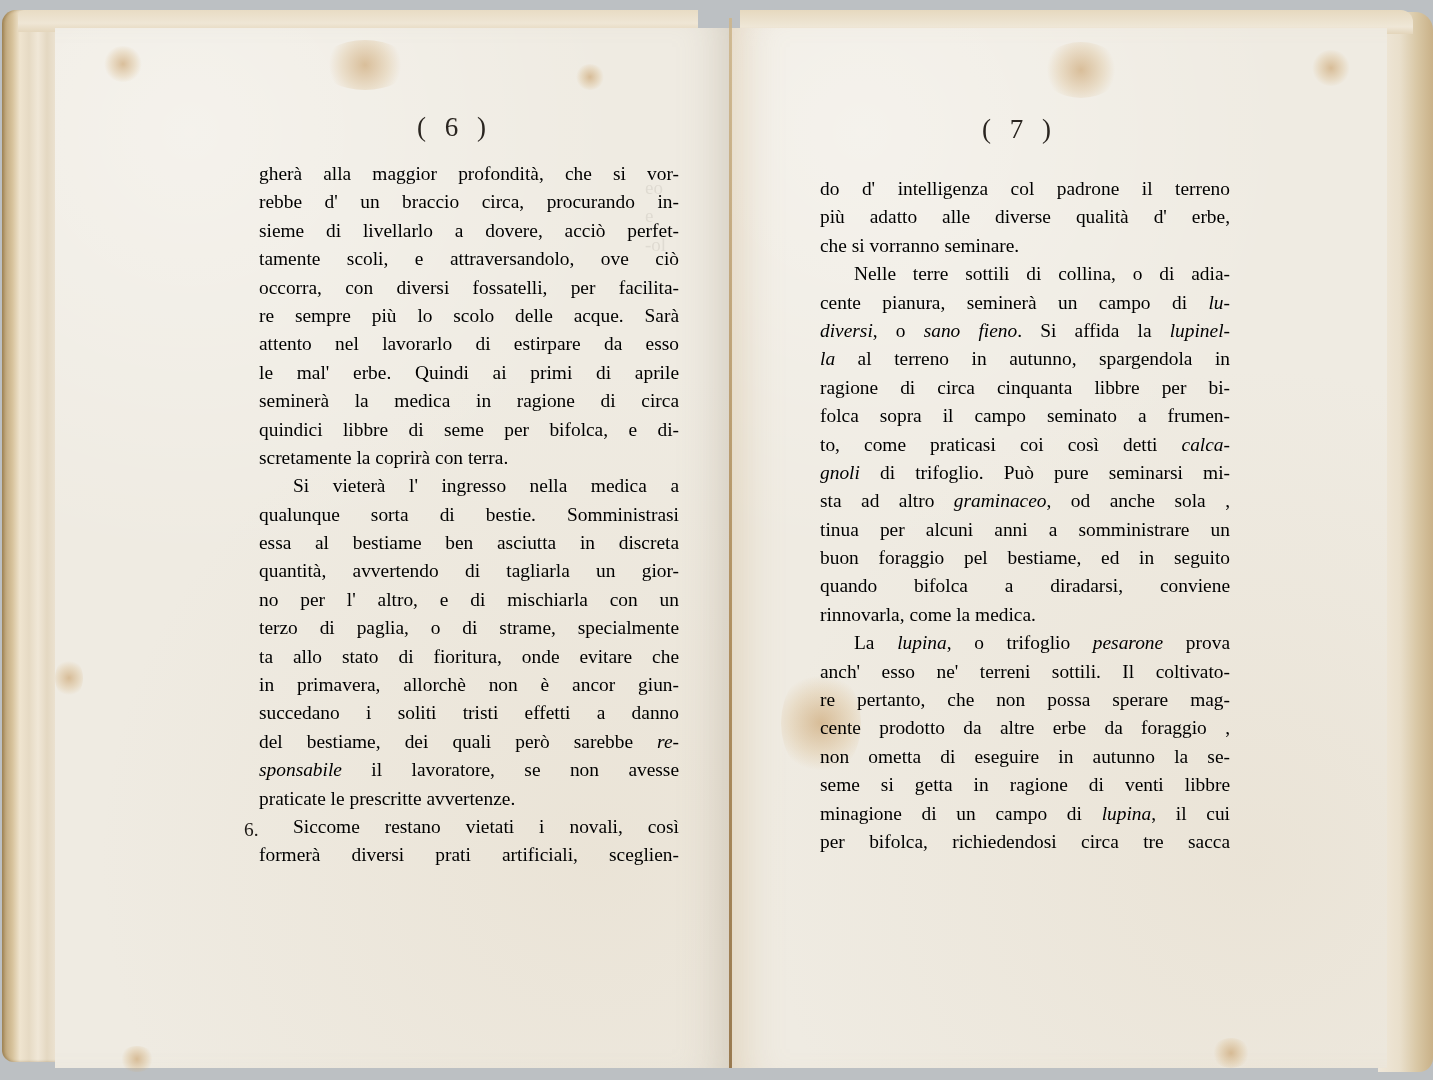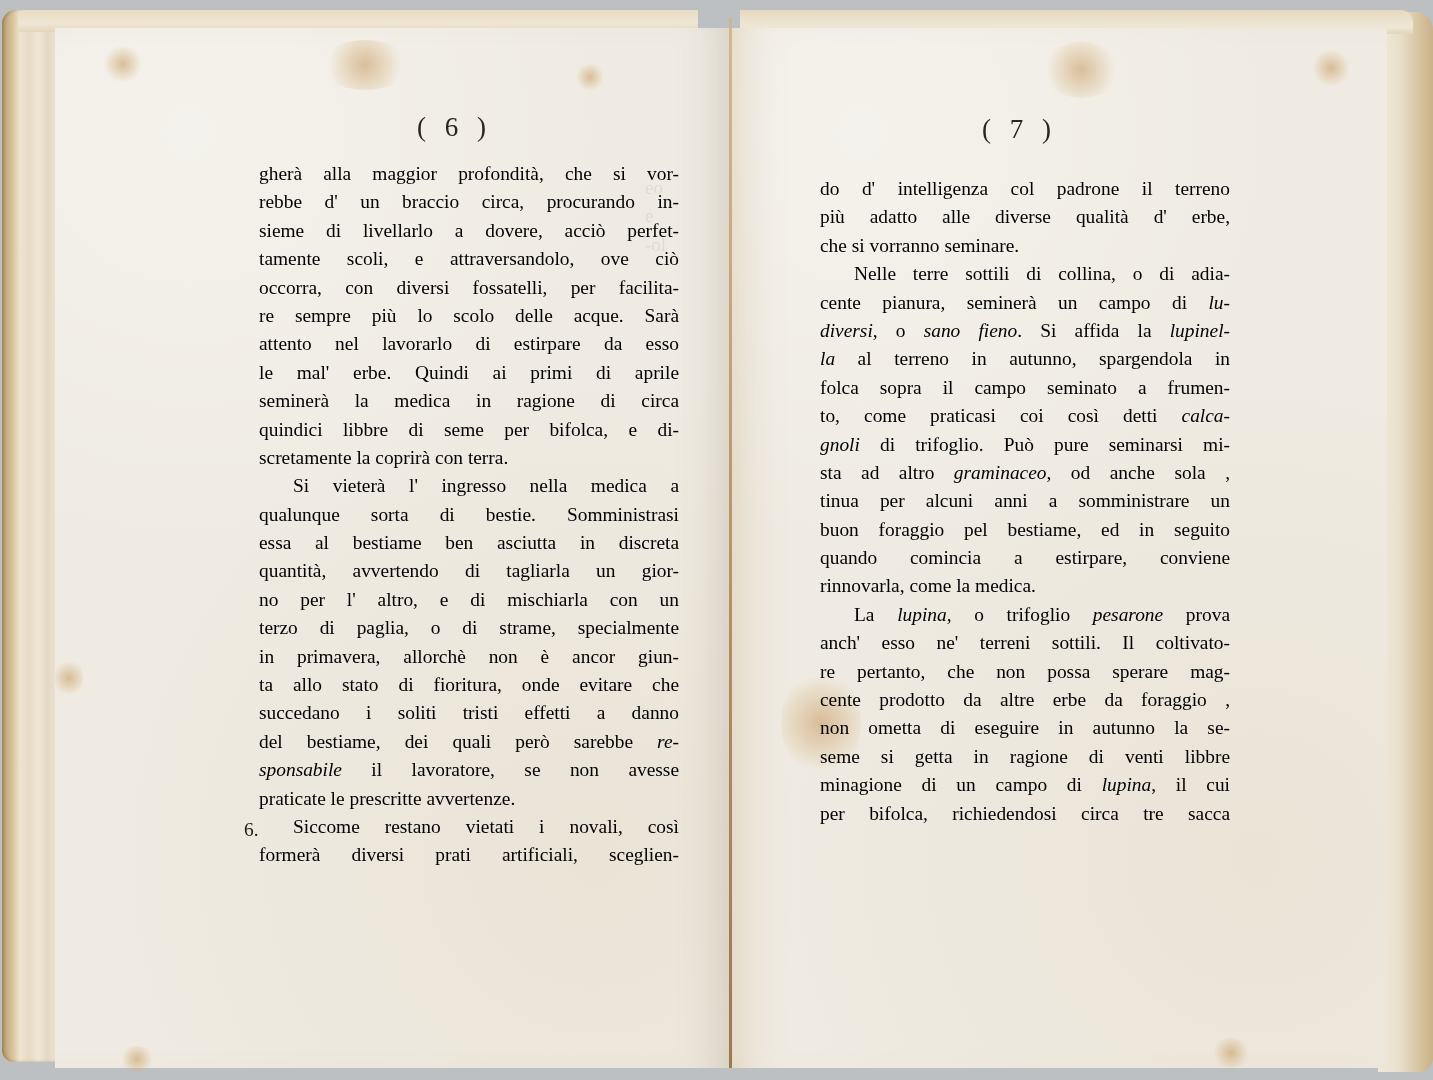--- a/index.html
+++ b/index.html
@@ -128,48 +128,49 @@
   <span class="line">le mal' erbe. Quindi ai primi di aprile</span>
   <span class="line">seminerà la medica in ragione di circa</span>
   <span class="line">quindici libbre di seme per bifolca, e di-</span>
   <span class="line last">scretamente la coprirà con terra.</span>
   <span class="line indent">Si vieterà l' ingresso nella medica a</span>
   <span class="line">qualunque sorta di bestie. Somministrasi</span>
   <span class="line">essa al bestiame ben asciutta in discreta</span>
   <span class="line">quantità, avvertendo di tagliarla un gior-</span>
   <span class="line">no per l' altro, e di mischiarla con un</span>
   <span class="line">terzo di paglia, o di strame, specialmente</span>
+  <span class="line">ta allo stato di fioritura, onde evitare che</span>
   <span class="line">in primavera, allorchè non è ancor giun-</span>
-  <span class="line">ta allo stato di fioritura, onde evitare che</span>
   <span class="line">succedano i soliti tristi effetti a danno</span>
   <span class="line"><span>del bestiame, dei quali però sarebbe </span><span class="it">re-</span></span>
   <span class="line"><span class="it">sponsabile</span><span> il lavoratore, se non avesse</span></span>
   <span class="line last">praticate le prescritte avvertenze.</span>
   <span class="line indent">Siccome restano vietati i novali, così</span>
   <span class="line">formerà diversi prati artificiali, sceglien-</span>
 </div>
 <div class="para-num" style="left:244px;top:819px;">6.</div>
 
 <div class="page-number" style="left:982px;top:114px;">( 7 )</div>
 
 <div class="text-block" style="left:820px;top:175px;width:410px;">
   <span class="line">do d' intelligenza col padrone il terreno</span>
   <span class="line">più adatto alle diverse qualità d' erbe,</span>
   <span class="line last">che si vorranno seminare.</span>
   <span class="line indent">Nelle terre sottili di collina, o di adia-</span>
   <span class="line"><span>cente pianura, seminerà un campo di </span><span class="it">lu-</span></span>
   <span class="line"><span class="it">diversi</span><span>, o </span><span class="it">sano fieno</span><span>. Si affida la </span><span class="it">lupinel-</span></span>
   <span class="line"><span class="it">la</span><span> al terreno in autunno, spargendola in</span></span>
+  <span class="line">ragione di circa cinquanta libbre per bi-</span>
   <span class="line">folca sopra il campo seminato a frumen-</span>
   <span class="line"><span>to, come praticasi coi così detti </span><span class="it">calca-</span></span>
   <span class="line"><span class="it">gnoli</span><span> di trifoglio. Può pure seminarsi mi-</span></span>
   <span class="line"><span>sta ad altro </span><span class="it">graminaceo</span><span>, od anche sola ,</span></span>
   <span class="line">tinua per alcuni anni a somministrare un</span>
   <span class="line">buon foraggio pel bestiame, ed in seguito</span>
-  <span class="line">quando comincia a estirpare, conviene</span>
+  <span class="line">quando bifolca a diradarsi, conviene</span>
   <span class="line last">rinnovarla, come la medica.</span>
   <span class="line indent"><span>La </span><span class="it">lupina</span><span>, o trifoglio </span><span class="it">pesarone</span><span> prova</span></span>
   <span class="line">anch' esso ne' terreni sottili. Il coltivato-</span>
   <span class="line">re pertanto, che non possa sperare mag-</span>
   <span class="line">cente prodotto da altre erbe da foraggio ,</span>
   <span class="line">non ometta di eseguire in autunno la se-</span>
   <span class="line">seme si getta in ragione di venti libbre</span>
   <span class="line"><span>minagione di un campo di </span><span class="it">lupina</span><span>, il cui</span></span>
   <span class="line">per bifolca, richiedendosi circa tre sacca</span>
 </div>

